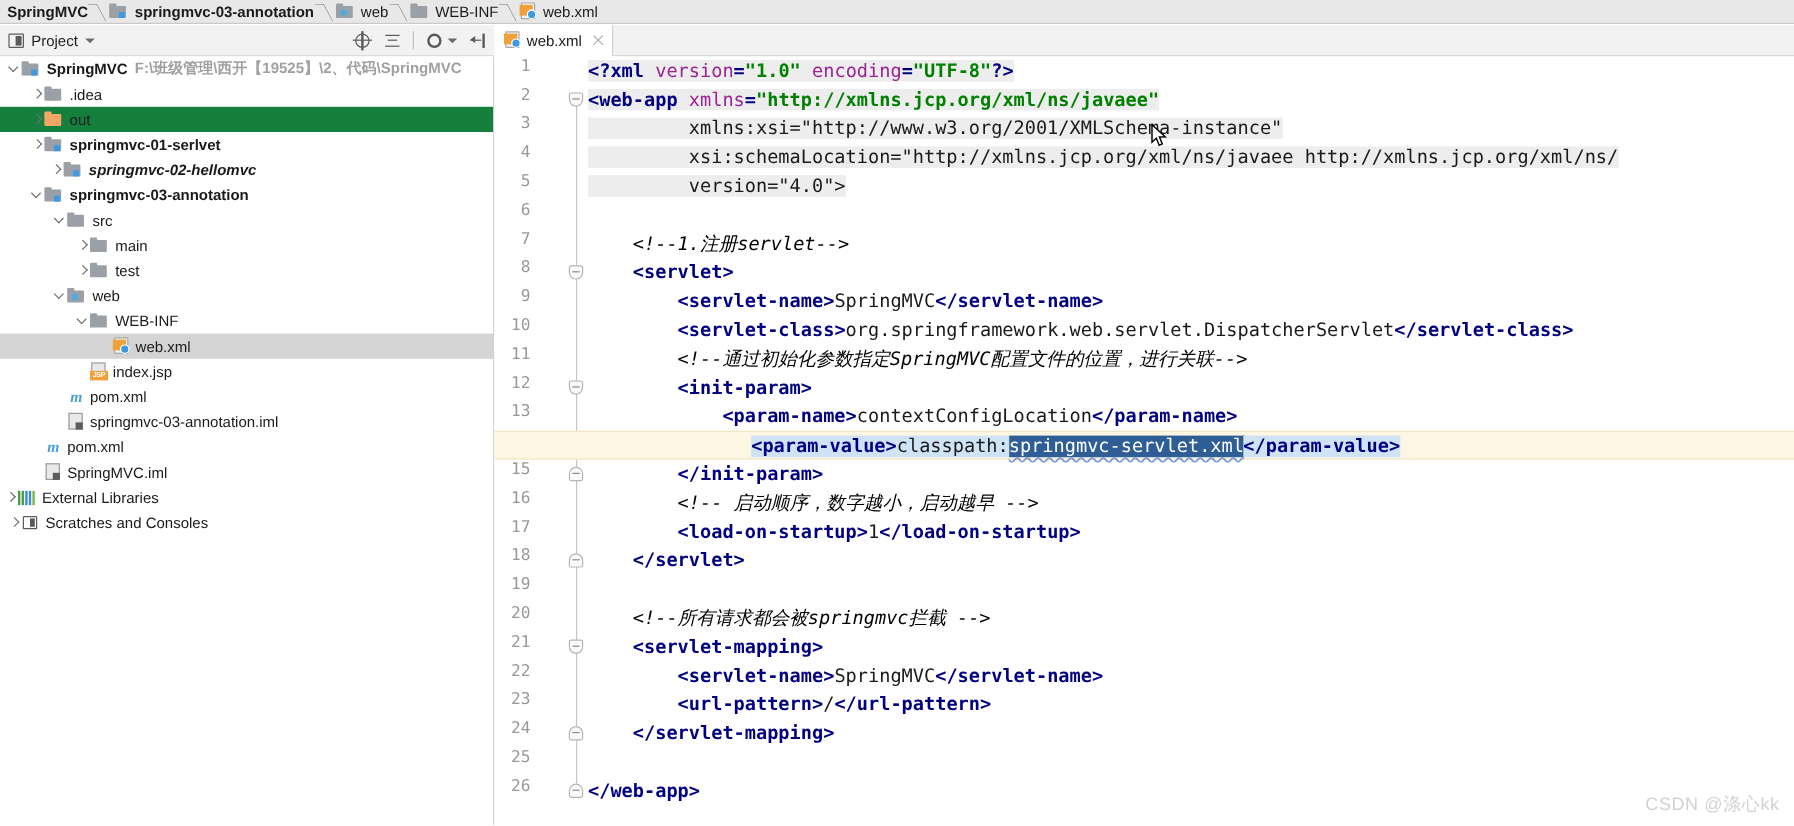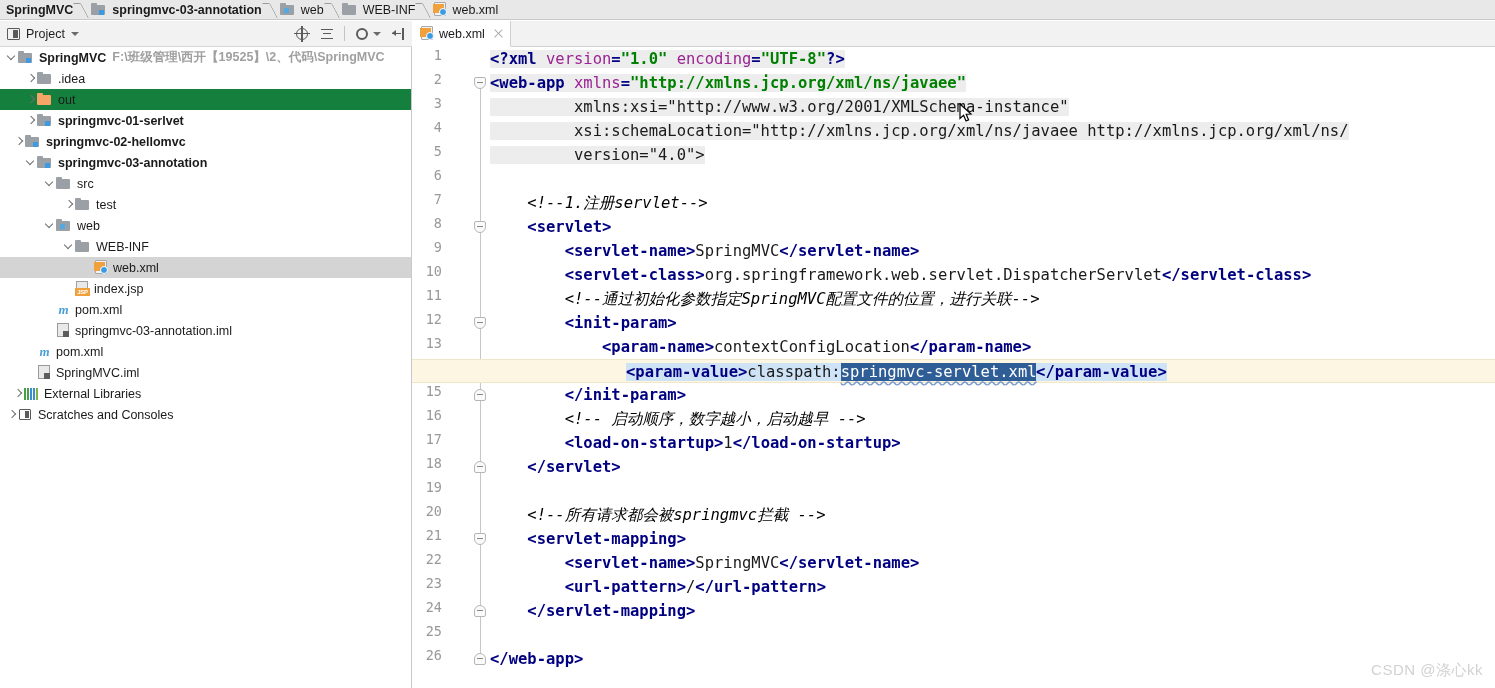--- a/index.html
+++ b/index.html
@@ -527,21 +527,21 @@
       </div>
       <div class="tree-row" style="padding-left: 24px;">
         <span class="tw-arrow right"></span>
         <span class="ico ico-module">
           <span class="ft"></span>
           <span class="fb"></span>
           <span class="bq"></span>
         </span>
         <span class="tree-label bold">springmvc-01-serlvet</span>
       </div>
-      <div class="tree-row" style="padding-left: 12px;">
+      <div class="tree-row" style="padding-left: 40px; font-style: italic;">
         <span class="tw-arrow right"></span>
         <span class="ico ico-module">
           <span class="ft"></span>
           <span class="fb"></span>
           <span class="bq"></span>
         </span>
         <span class="tree-label bold">springmvc-02-hellomvc</span>
       </div>
       <div class="tree-row" style="padding-left: 24px;">
         <span class="tw-arrow down"></span>
@@ -552,20 +552,28 @@
         </span>
         <span class="tree-label bold">springmvc-03-annotation</span>
       </div>
       <div class="tree-row" style="padding-left: 43px;">
         <span class="tw-arrow down"></span>
         <span class="ico ico-folder">
           <span class="ft"></span>
           <span class="fb"></span>
         </span>
         <span class="tree-label">src</span>
+      </div>
+      <div class="tree-row" style="padding-left: 62px;">
+        <span class="tw-arrow right"></span>
+        <span class="ico ico-folder">
+          <span class="ft"></span>
+          <span class="fb"></span>
+        </span>
+        <span class="tree-label">main</span>
       </div>
       <div class="tree-row" style="padding-left: 62px;">
         <span class="tw-arrow right"></span>
         <span class="ico ico-folder">
           <span class="ft"></span>
           <span class="fb"></span>
         </span>
         <span class="tree-label">test</span>
       </div>
       <div class="tree-row" style="padding-left: 43px;">
@@ -621,21 +629,21 @@
         <span class="tree-label">pom.xml</span>
       </div>
       <div class="tree-row" style="padding-left: 24px;">
         <span class="tw-arrow"></span>
         <span class="ico ico-iml">
           <span class="pg"></span>
           <span class="bq"></span>
         </span>
         <span class="tree-label">SpringMVC.iml</span>
       </div>
-      <div class="tree-row" style="padding-left: 11px; text-align: right;">
+      <div class="tree-row" style="padding-left: 2px; text-align: right;">
         <span class="tw-arrow right"></span>
         <span class="ico ico-extlib">
           <i style="left:0px;background:#4a9e4a"></i>
           <i style="left:3px;background:#4a9e4a"></i>
           <i style="left:6px;background:#3b8fd0"></i>
           <i style="left:9px;background:#3b8fd0"></i>
           <i style="left:12px;background:#7ab648"></i>
         </span>
         <span class="tree-label">External Libraries</span>
       </div>

